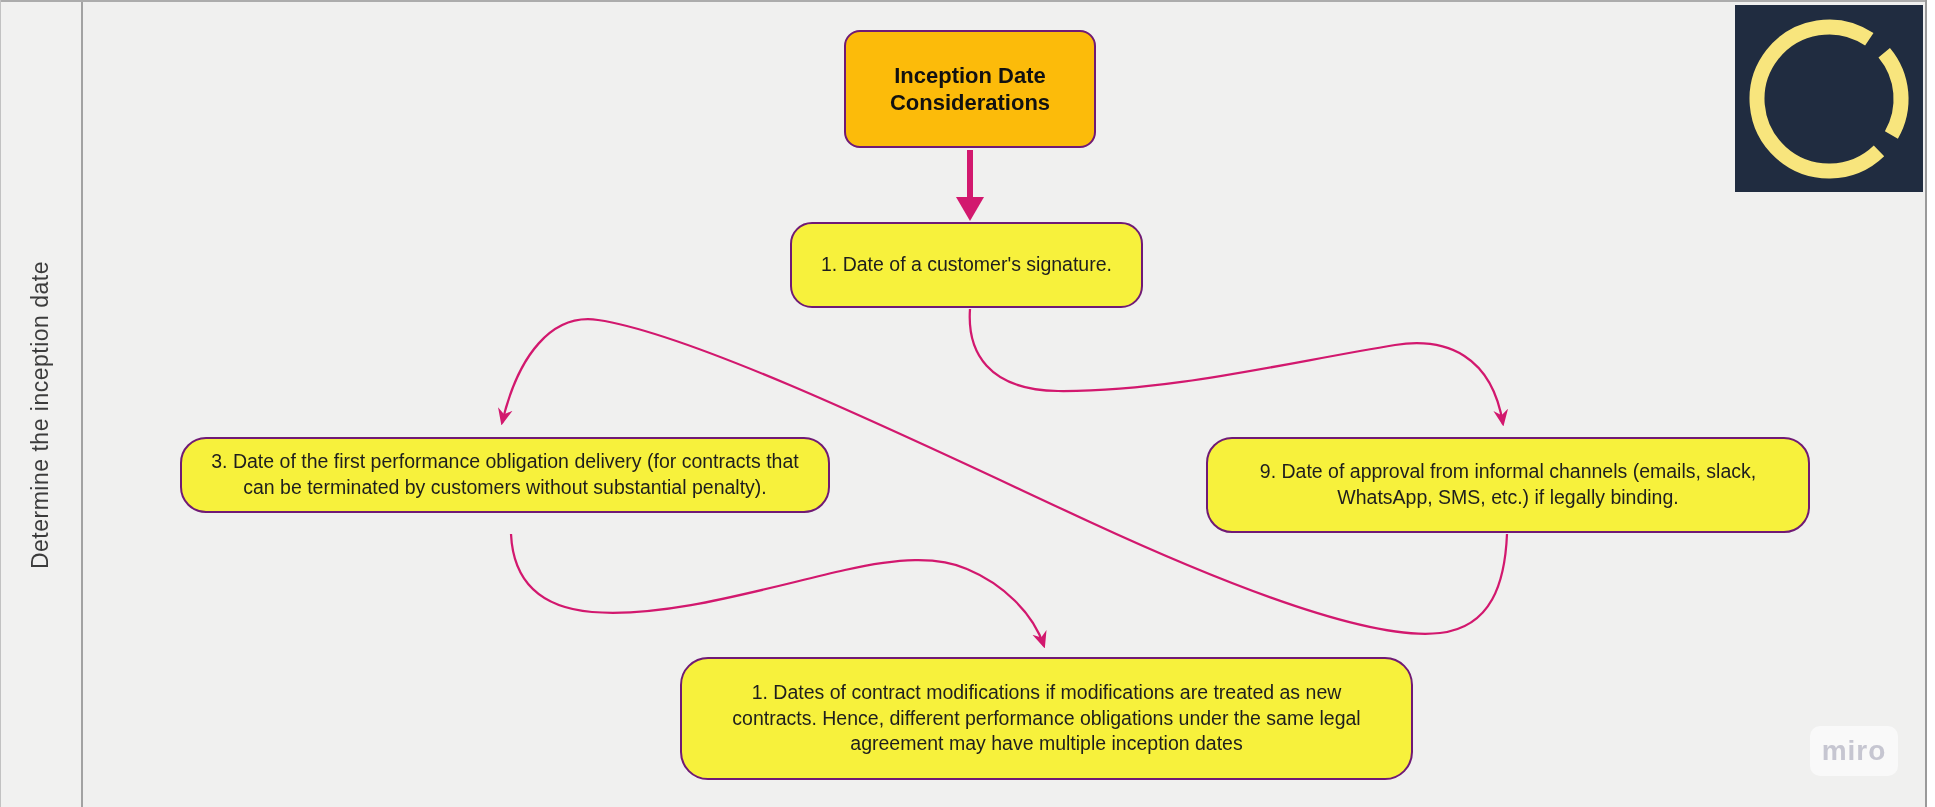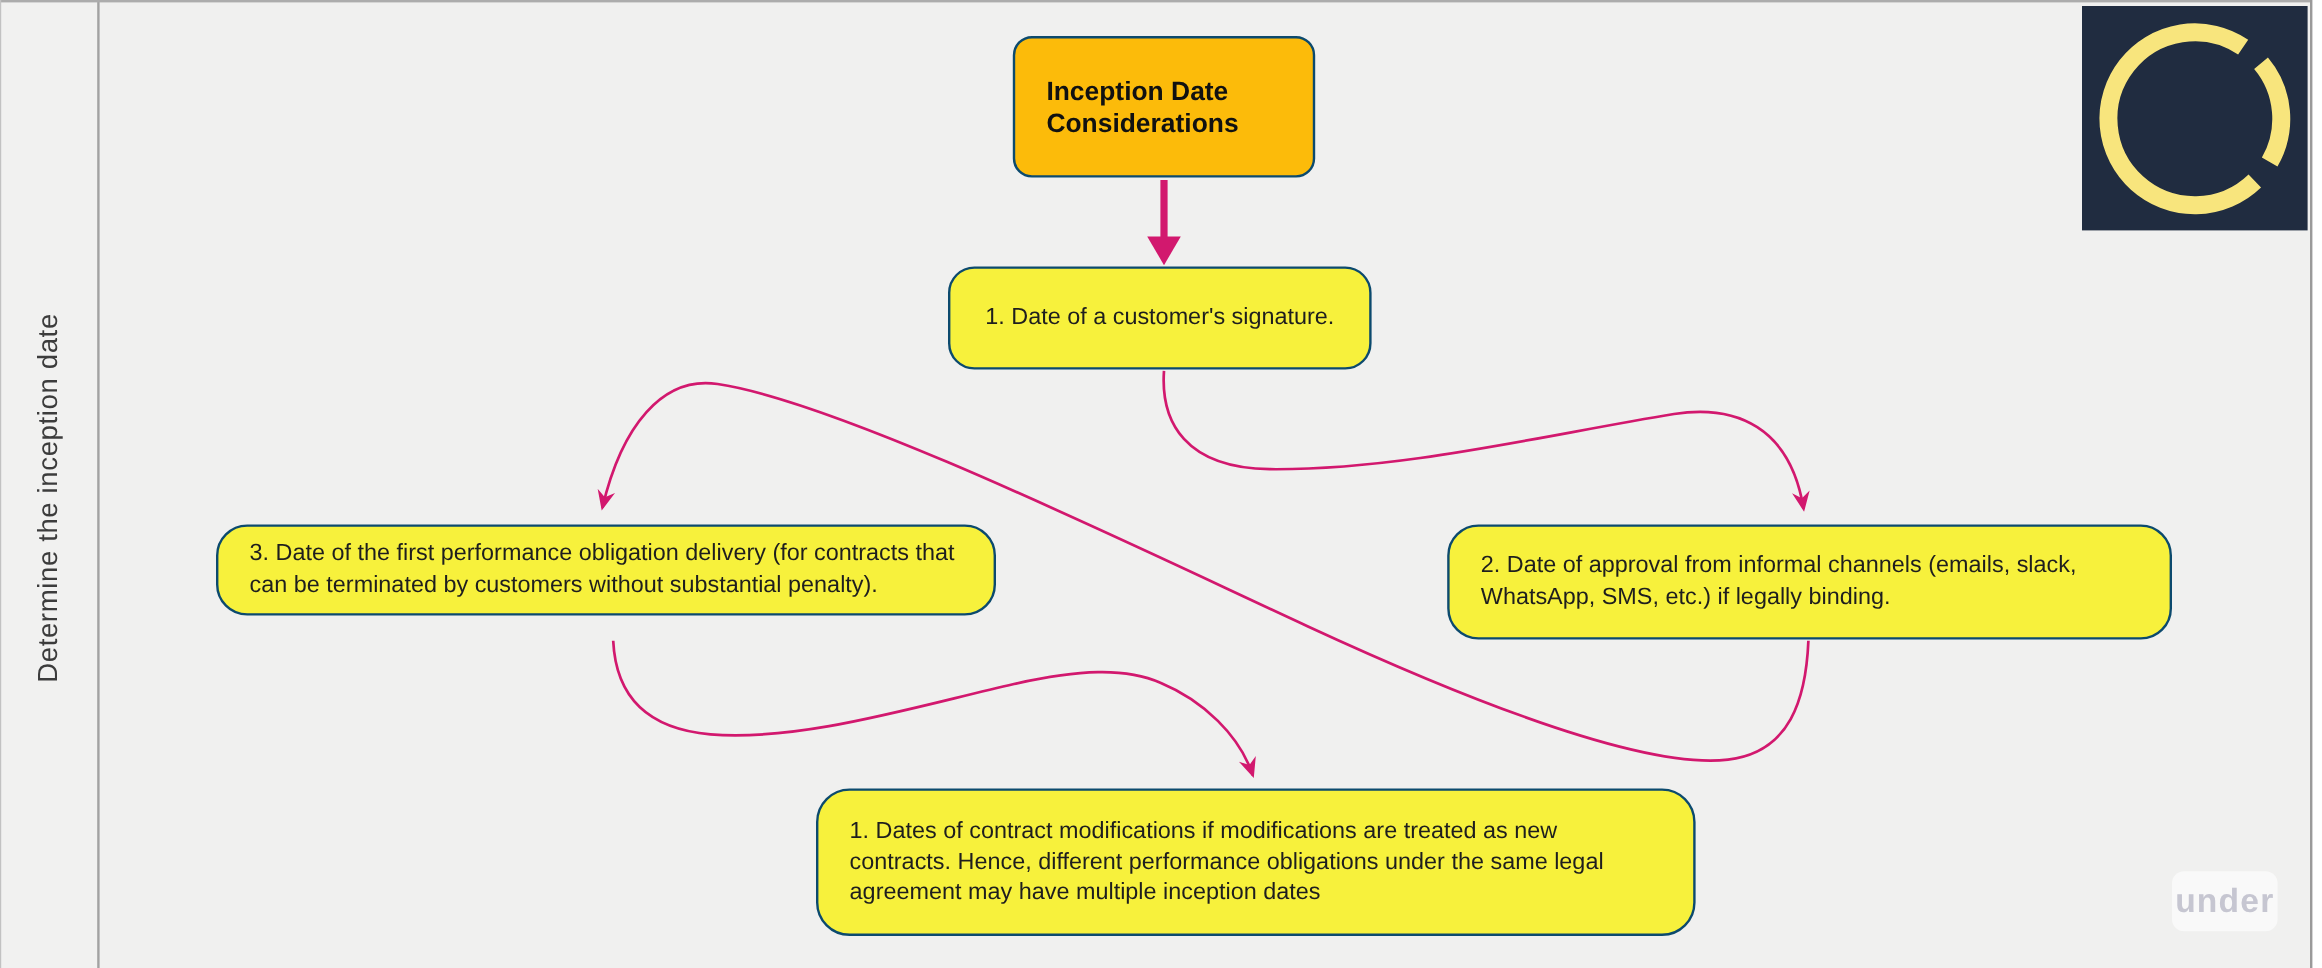--- a/index.html
+++ b/index.html
@@ -24,21 +24,22 @@
     white-space:nowrap;font-size:23px;color:#3c3c3c;letter-spacing:0.5px;
   }
 
   
   svg.connectors{position:absolute;left:0;top:0;z-index:5;}
 
   
   .node{
     position:absolute;box-sizing:border-box;z-index:20;
     display:flex;align-items:center;justify-content:center;
-    border:2px solid #0c4a6e;
+    text-align:center;
+    border:2px solid #701a75;
     background:#f7f13c;
     font-size:19.5px;line-height:1.32;color:#1e1e1e;
     padding:6px 26px;
   }
   .title-node{
     left:844px;top:30px;width:252px;height:118px;border-radius:16px;
     background:#fcbb0a;font-weight:bold;font-size:22px;line-height:1.25;color:#111;
   }
   .node-1{left:790px;top:222px;width:353px;height:86px;border-radius:22px;}
   .node-3{left:180px;top:437px;width:650px;height:76px;border-radius:26px;}
@@ -93,39 +94,39 @@
 
   <div class="node title-node">
     <span>Inception Date Considerations</span>
   </div>
 
   <div class="node node-1">
     <span>1. Date of a customer's signature.</span>
   </div>
 
   <div class="node node-2">
-    <span>2. Date of approval from informal channels (emails, slack, WhatsApp, SMS, etc.) if legally binding.</span>
+    <span>9. Date of approval from informal channels (emails, slack, WhatsApp, SMS, etc.) if legally binding.</span>
   </div>
 
   <div class="node node-3">
     <span>3. Date of the first performance obligation delivery (for contracts that can be terminated by customers without substantial penalty).</span>
   </div>
 
   <div class="node node-4">
     <span>1. Dates of contract modifications if modifications are treated as new contracts. Hence, different performance obligations under the same legal agreement may have multiple inception dates</span>
   </div>
 
   <div class="logo">
     <svg width="188" height="187" viewBox="0 0 188 187">
 
       <path d="M 134.3 34.3 A 72 72 0 1 0 144 145.8" fill="none" stroke="#f8e57d" stroke-width="15" stroke-linecap="butt"></path>
 
       <path d="M 149.2 47.7 A 72 72 0 0 1 156.4 130" fill="none" stroke="#f8e57d" stroke-width="15" stroke-linecap="butt"></path>
     </svg>
   </div>
 
   <div class="miro-badge">
-    <span>under</span>
+    <span>miro</span>
   </div>
 
   <div class="right-edge"></div>
 
 </div>
 
 </body></html>

